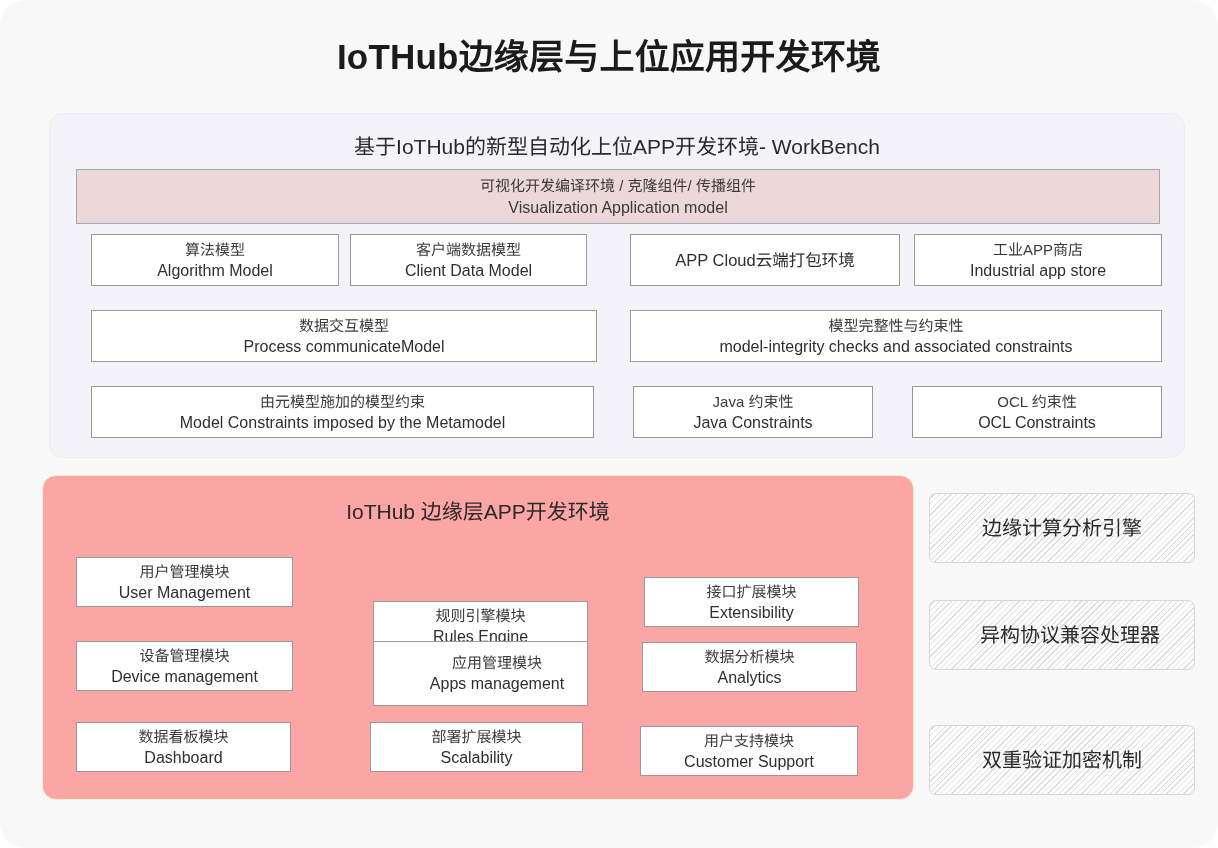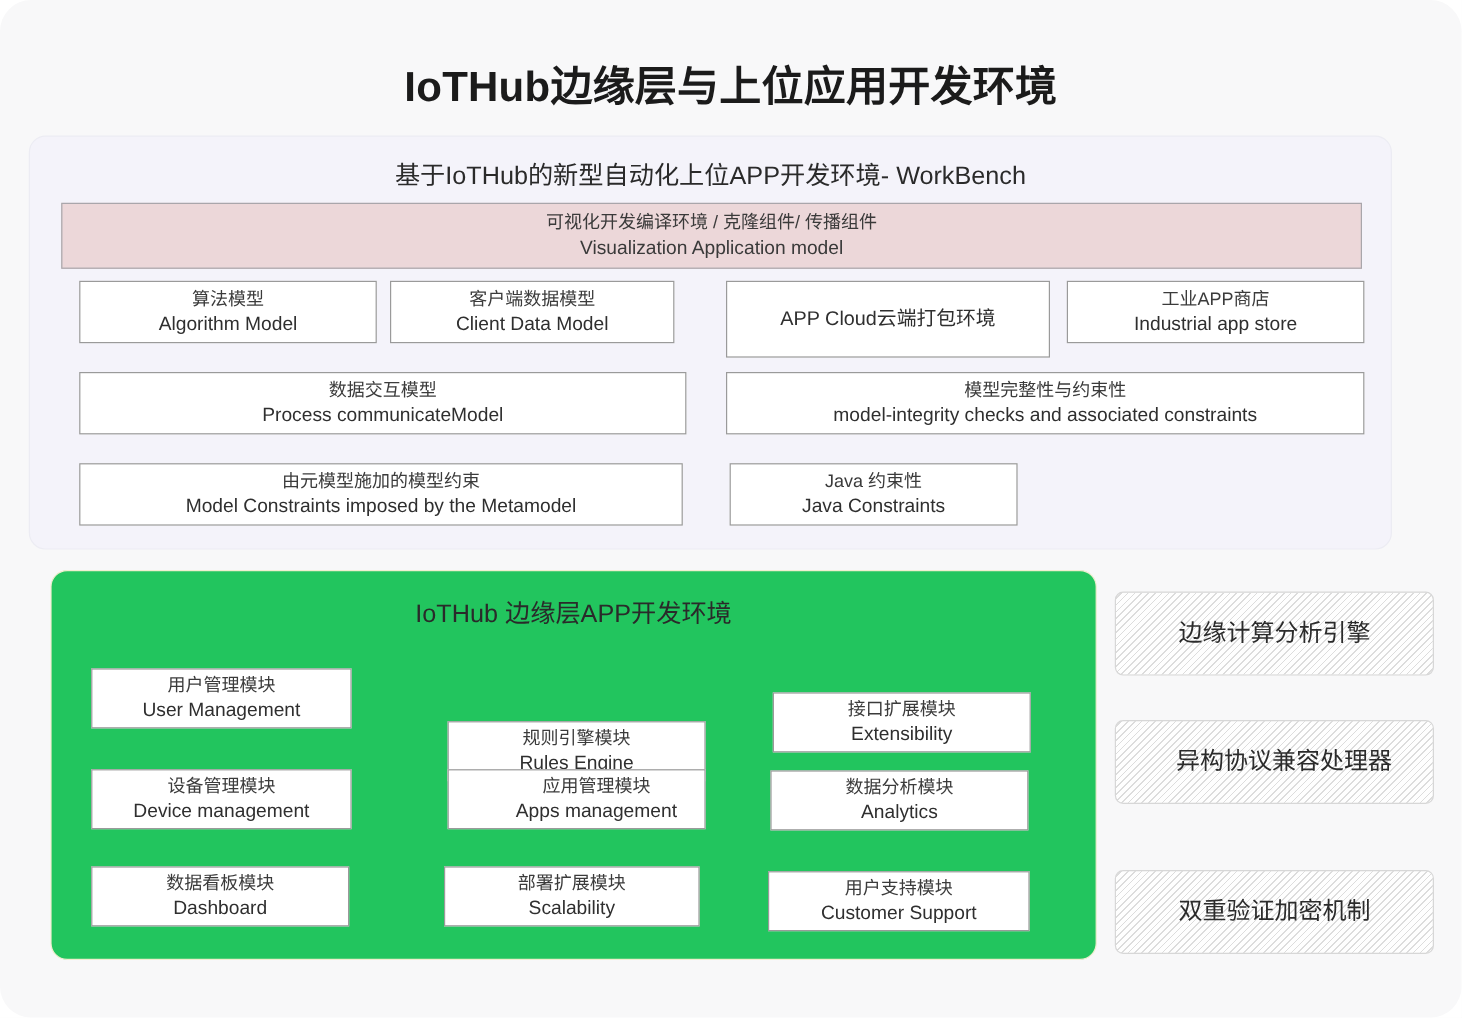--- a/index.html
+++ b/index.html
@@ -29,43 +29,42 @@
     position: absolute;
     left: 0;
     top: 34px;
     width: 1218px;
     text-align: center;
     font-size: 35px;
     font-weight: bold;
     color: #1b1b1b;
     letter-spacing: 0.2px;
     line-height: 46px;
-    margin-top: 16px;
   }
 
   
   .panel {
     position: absolute;
     box-sizing: border-box;
     border-radius: 14px;
   }
   .panel-upper {
-    left: 24px;
+    left: 49px;
     top: 113px;
     width: 1136px;
     height: 345px;
     background: #f4f3fa;
     border: 1px solid #ececf3;
   }
   .panel-lower {
     left: 42px;
     top: 475px;
     width: 872px;
     height: 325px;
-    background: #22c55e;
+    background: #fca5a5;
     border: 1px solid #f0eecf;
   }
 
   .panel-heading {
     position: absolute;
     left: 0;
     width: 100%;
     text-align: center;
     font-size: 21px;
     color: #2a2a2a;
@@ -157,21 +156,21 @@
     </div>
 
     <div class="box" style="left:41px; top:120px; width:248px; height:52px;">
       <div class="line-cn">算法模型</div>
       <div class="line-en">Algorithm Model</div>
     </div>
     <div class="box" style="left:300px; top:120px; width:237px; height:52px;">
       <div class="line-cn">客户端数据模型</div>
       <div class="line-en">Client Data Model</div>
     </div>
-    <div class="box single" style="left:580px; top:120px; width:270px; height:64px;">
+    <div class="box single" style="left:580px; top:120px; width:270px; height:52px;">
       <div class="line-en">APP Cloud云端打包环境</div>
     </div>
     <div class="box" style="left:864px; top:120px; width:248px; height:52px;">
       <div class="line-cn">工业APP商店</div>
       <div class="line-en">Industrial app store</div>
     </div>
 
     <div class="box" style="left:41px; top:196px; width:506px; height:52px;">
       <div class="line-cn">数据交互模型</div>
       <div class="line-en">Process communicateModel</div>
@@ -182,20 +181,24 @@
     </div>
 
     <div class="box" style="left:41px; top:272px; width:503px; height:52px;">
       <div class="line-cn">由元模型施加的模型约束</div>
       <div class="line-en">Model Constraints imposed by the Metamodel</div>
     </div>
     <div class="box" style="left:583px; top:272px; width:240px; height:52px;">
       <div class="line-cn">Java 约束性</div>
       <div class="line-en">Java Constraints</div>
     </div>
+    <div class="box" style="left:862px; top:272px; width:250px; height:52px;">
+      <div class="line-cn">OCL 约束性</div>
+      <div class="line-en">OCL Constraints</div>
+    </div>
   </div>
 
   <div class="panel panel-lower">
     <div class="panel-heading">IoTHub 边缘层APP开发环境</div>
 
     <div class="box" style="left:33px; top:81px; width:217px; height:50px;">
       <div class="line-cn">用户管理模块</div>
       <div class="line-en">User Management</div>
     </div>
     <div class="box" style="left:330px; top:81px; width:215px; height:50px;margin-top:44px;">
@@ -204,21 +207,21 @@
     </div>
     <div class="box" style="left:601px; top:101px; width:215px; height:50px;">
       <div class="line-cn">接口扩展模块</div>
       <div class="line-en">Extensibility</div>
     </div>
 
     <div class="box" style="left:33px; top:165px; width:217px; height:50px;">
       <div class="line-cn">设备管理模块</div>
       <div class="line-en">Device management</div>
     </div>
-    <div class="box" style="left:330px; top:165px; width:215px; height:50px;padding-left:33px;">
+    <div class="box" style="left:330px; top:165px; width:215px; height:65px;padding-left:33px;">
       <div class="line-cn">应用管理模块</div>
       <div class="line-en">Apps management</div>
     </div>
     <div class="box" style="left:599px; top:166px; width:215px; height:50px;">
       <div class="line-cn">数据分析模块</div>
       <div class="line-en">Analytics</div>
     </div>
 
     <div class="box" style="left:33px; top:246px; width:215px; height:50px;">
       <div class="line-cn">数据看板模块</div>

